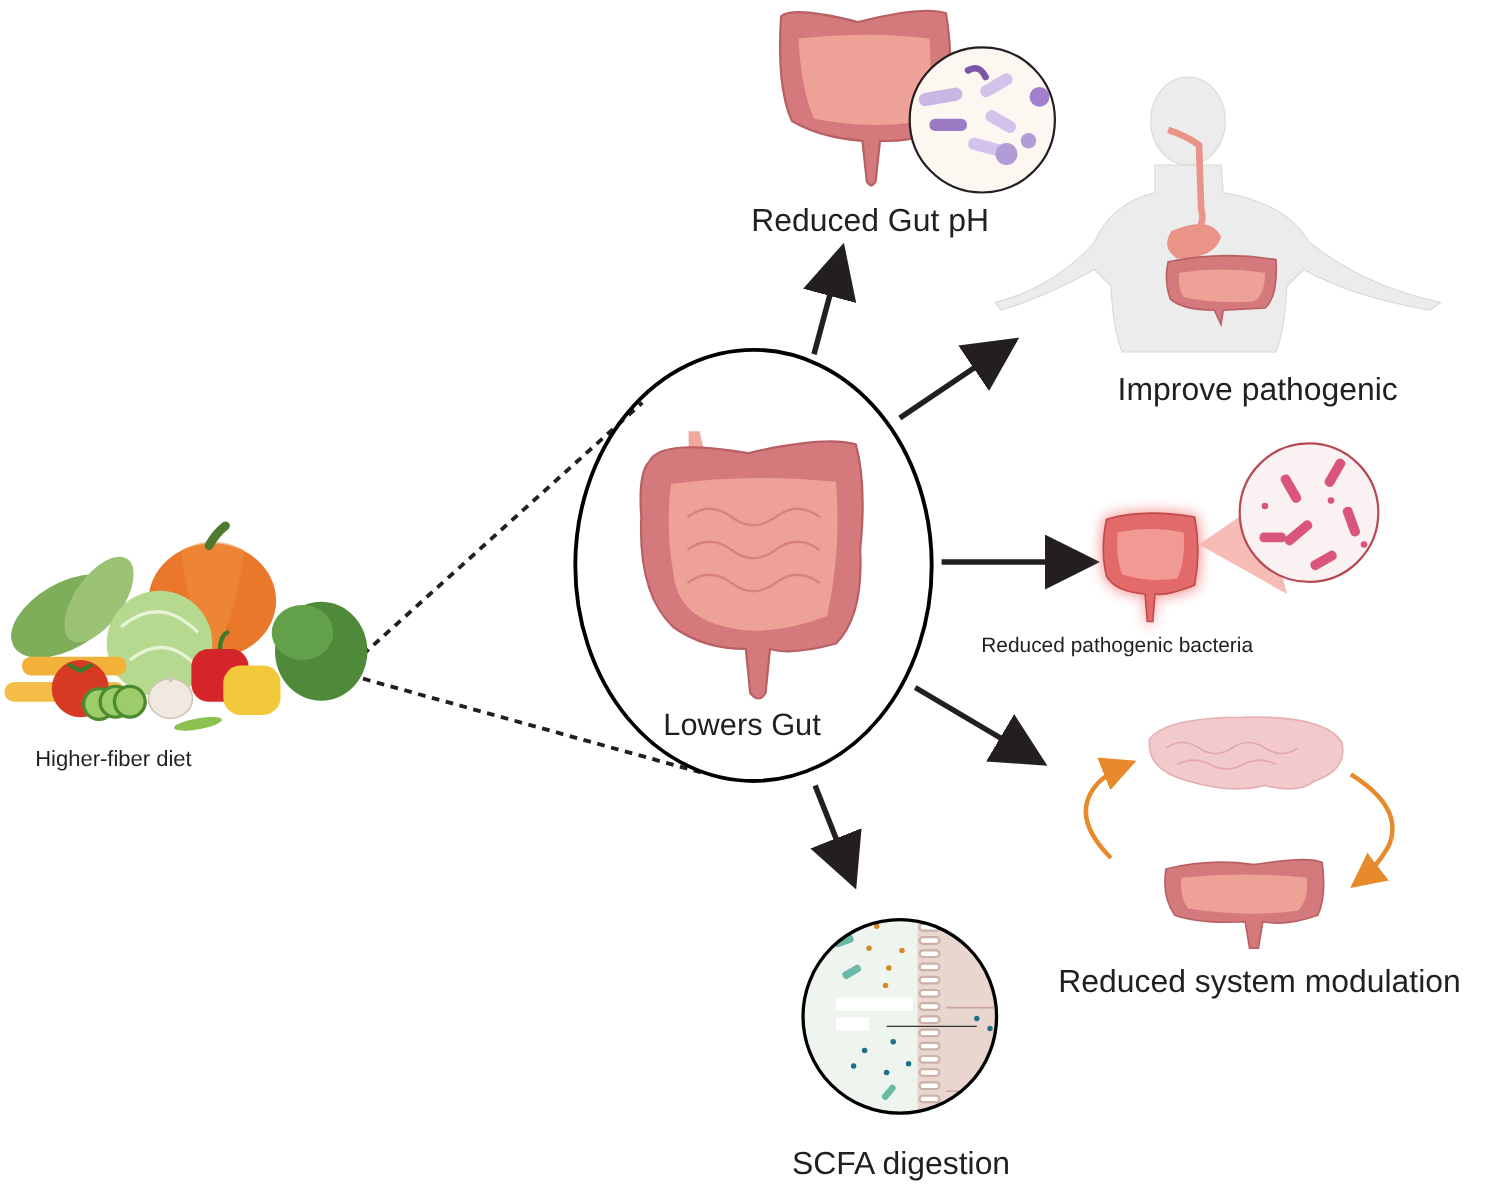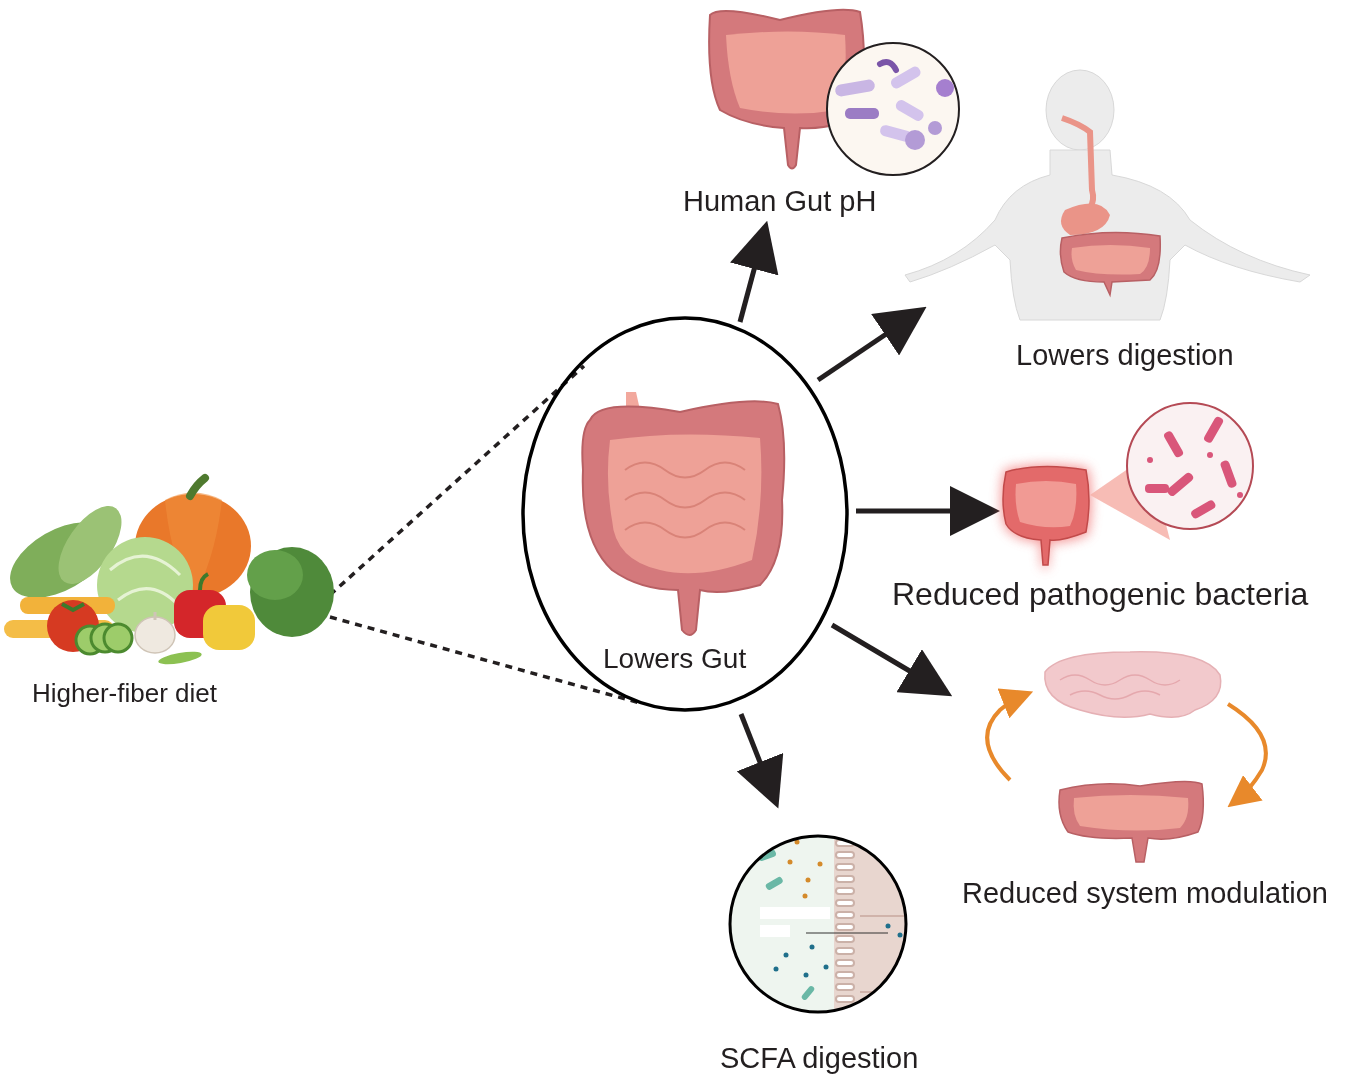--- a/index.html
+++ b/index.html
@@ -1,18 +1,18 @@
 <!DOCTYPE html>
 <html><head>
 <meta charset="utf-8">
 <style>
   html, body { margin:0; padding:0; background:#ffffff; }
   body { width:1368px; height:1079px; position:relative; overflow:hidden;
          font-family:"Liberation Sans", sans-serif; color:#231f20; }
-  .label { position:absolute; font-size:26px; white-space:nowrap; line-height:1; }
+  .label { position:absolute; font-size:20px; white-space:nowrap; line-height:1; }
   svg.layer { position:absolute; left:0; top:0; }
 </style>
 </head>
 <body>
 
 <svg class="layer" width="1368" height="1079">
   <defs>
     <marker id="ah" markerWidth="10" markerHeight="10" refX="6" refY="5" orient="auto" markerUnits="strokeWidth">
       <path d="M0,0 L10,5 L0,10 z" fill="#231f20"></path>
     </marker>
@@ -102,35 +102,35 @@
     <rect x="845" y="108" width="34" height="11" rx="5" fill="#9b7cc4"></rect>
     <rect x="890" y="72" width="32" height="11" rx="5" fill="#d3c3ec" transform="rotate(-30 906 78)"></rect>
     <rect x="895" y="105" width="30" height="11" rx="5" fill="#d3c3ec" transform="rotate(30 910 110)"></rect>
     <rect x="880" y="128" width="32" height="11" rx="5" fill="#d3c3ec" transform="rotate(15 896 133)"></rect>
     <circle cx="915" cy="140" r="10" fill="#b39bd6"></circle>
     <circle cx="935" cy="128" r="7" fill="#b39bd6"></circle>
     <circle cx="945" cy="88" r="9" fill="#a57fcf"></circle>
     <path d="M880 64 q10 -6 16 6" stroke="#7a55a8" stroke-width="6" fill="none" stroke-linecap="round"></path>
   </g>
 </svg>
-<div class="label" style="left:683px; top:187px; font-size:29px;">Human Gut pH</div>
+<div class="label" style="left:683px; top:187px; font-size:29px;">Reduced Gut pH</div>
 
 <svg class="layer" width="1368" height="1079">
   <g>
     <ellipse cx="1080" cy="110" rx="34" ry="40" fill="#ececec" stroke="#d8d8d8" stroke-width="1"></ellipse>
     <path d="M1050 150 L1110 150 L1112 175 Q1170 185 1190 220 Q1240 260 1310 275 L1300 282 Q1230 270 1185 245 L1170 260 Q1168 300 1160 320 L1020 320 Q1012 300 1010 260 L995 245 Q950 270 910 282 L905 275 Q960 260 995 220 Q1010 185 1050 175z" fill="#ececec" stroke="#d8d8d8" stroke-width="1"></path>
   </g>
   <g>
     <path d="M1062 118 Q1080 124 1090 132 L1092 190 Q1095 200 1090 208" stroke="#ea9488" stroke-width="6" fill="none"></path>
     <path d="M1065 210 Q1100 195 1110 215 Q1105 235 1070 235 Q1055 225 1065 210z" fill="#ea9488"></path>
     <path d="M1062 238 Q1110 228 1160 236 Q1162 270 1150 280 L1112 282 L1110 295 L1104 282 Q1075 282 1064 272 Q1058 255 1062 238z" fill="#d4797c" stroke="#b86064" stroke-width="1.5"></path>
     <path d="M1072 248 Q1110 242 1150 248 Q1150 268 1140 274 Q1100 276 1076 270 Q1070 260 1072 248z" fill="#eea197"></path>
   </g>
 </svg>
-<div class="label" style="left:1016px; top:341px; font-size:29px;">Lowers digestion</div>
+<div class="label" style="left:1016px; top:341px; font-size:29px;">Improve pathogenic</div>
 
 <svg class="layer" width="1368" height="1079">
   <defs>
     <filter id="glow" x="-40%" y="-40%" width="180%" height="180%">
       <feGaussianBlur stdDeviation="6"></feGaussianBlur>
     </filter>
   </defs>
   <g>
     <path d="M1004 470 Q1040 460 1088 468 Q1095 500 1088 535 Q1060 545 1050 542 L1048 568 L1042 568 L1040 542 Q1012 540 1004 525 Q998 500 1004 470z" fill="#f06a6a" filter="url(#glow)" opacity=".7"></path>
     <path d="M1006 472 Q1040 462 1086 470 Q1092 500 1086 532 Q1060 542 1050 540 L1048 565 L1043 565 L1041 540 Q1014 538 1006 524 Q1000 500 1006 472z" fill="#e36a6a" stroke="#c24a4a" stroke-width="1.5"></path>
@@ -143,21 +143,21 @@
     <rect x="1200" y="425" width="28" height="9" rx="4" fill="#d9567a" transform="rotate(-60 1214 430)"></rect>
     <rect x="1165" y="480" width="30" height="9" rx="4" fill="#d9567a" transform="rotate(-40 1180 484)"></rect>
     <rect x="1215" y="470" width="28" height="9" rx="4" fill="#d9567a" transform="rotate(70 1229 474)"></rect>
     <rect x="1145" y="484" width="24" height="9" rx="4" fill="#d9567a"></rect>
     <rect x="1190" y="505" width="26" height="9" rx="4" fill="#d9567a" transform="rotate(-30 1203 509)"></rect>
     <circle cx="1150" cy="460" r="3" fill="#d9567a"></circle>
     <circle cx="1210" cy="455" r="3" fill="#d9567a"></circle>
     <circle cx="1240" cy="495" r="3" fill="#d9567a"></circle>
   </g>
 </svg>
-<div class="label" style="left:892px; top:578px; font-size:32px;">Reduced pathogenic bacteria</div>
+<div class="label" style="left:892px; top:578px; font-size:19px;">Reduced pathogenic bacteria</div>
 
 <svg class="layer" width="1368" height="1079">
   <g>
     <path d="M1045 672 Q1060 652 1130 652 Q1205 650 1220 675 Q1225 700 1195 710 Q1180 722 1150 714 Q1120 722 1080 710 Q1042 700 1045 672z" fill="#f2c9cc" stroke="#e5b0b4" stroke-width="1.5"></path>
     <path d="M1060 680 q15 -10 30 0 t30 0 t30 0 t30 0 M1070 695 q15 -8 30 0 t30 0 t30 0" stroke="#e5a8ad" stroke-width="1.5" fill="none"></path>
   </g>
   <path d="M1010 780 Q970 740 1000 710 Q1012 700 1022 696" stroke="#e8892b" stroke-width="4" fill="none" marker-end="url(#oh)"></path>
   <path d="M1228 704 Q1278 735 1262 770 Q1250 790 1237 800" stroke="#e8892b" stroke-width="4" fill="none" marker-end="url(#oh)"></path>
   <g>
     <path d="M1060 790 Q1100 780 1140 786 Q1190 778 1202 784 Q1206 815 1198 832 Q1170 842 1148 838 L1144 862 L1136 862 L1132 838 Q1090 840 1068 832 Q1056 815 1060 790z" fill="#d4797c" stroke="#b86064" stroke-width="1.5"></path>

